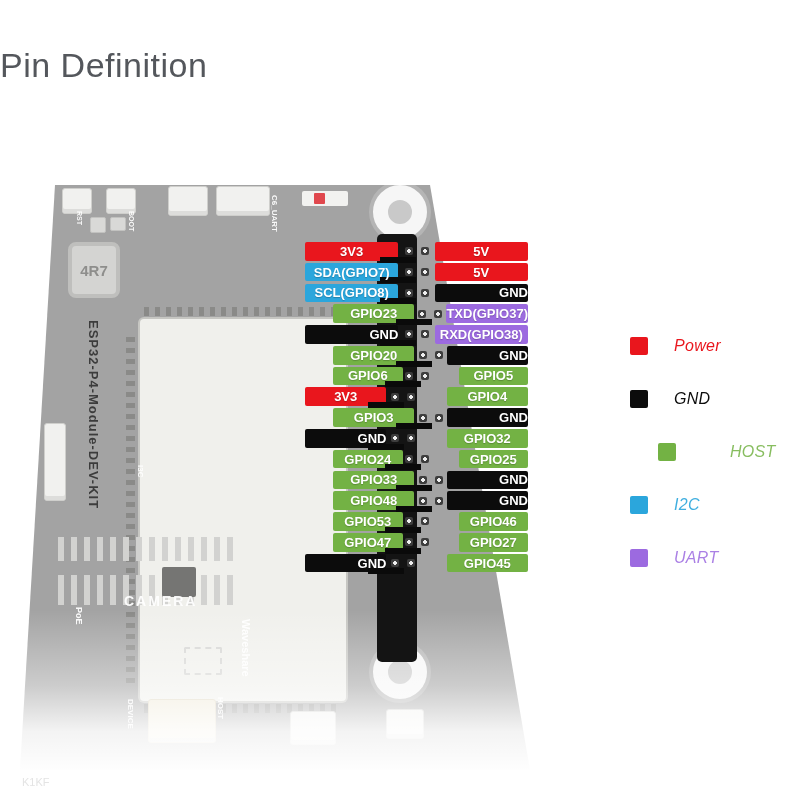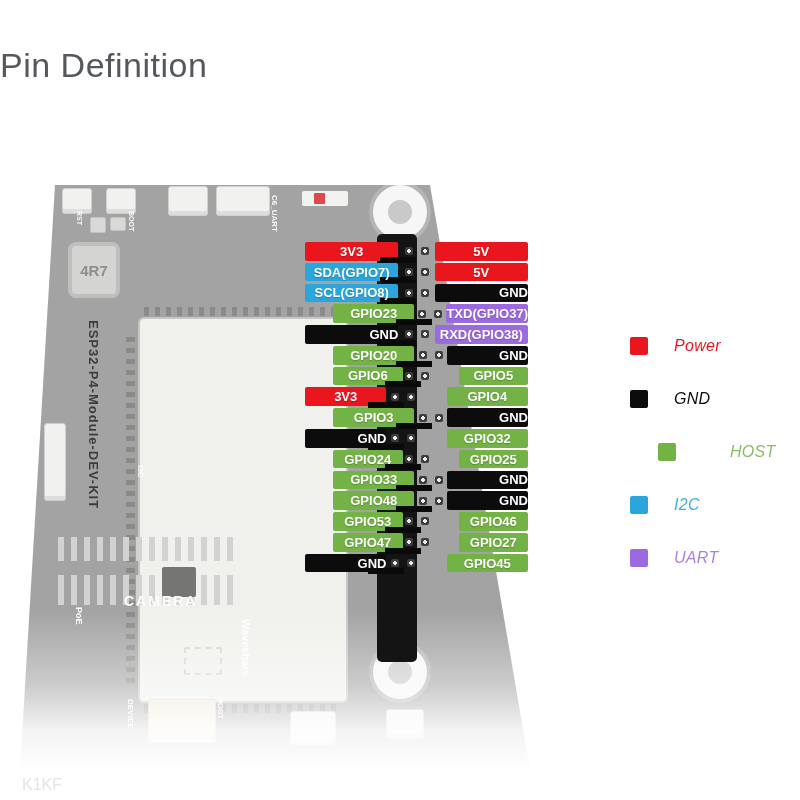--- a/index.html
+++ b/index.html
@@ -114,21 +114,21 @@
   .legend { position:absolute; left:630px; top:337px; display:flex; flex-direction:column; gap:35px; z-index:5;font-style:italic; }
   .legend-item { display:flex; align-items:center; gap:26px; height:18px; }
   .legend-swatch { width:18px; height:18px; border-radius:2px; flex:0 0 auto; }
   .legend-label { font-size:16px; font-weight:500; letter-spacing:.3px; line-height:1; }
   .legend-label.t-power { background:none; color:var(--c-power); }
   .legend-label.t-gnd   { background:none; color:var(--c-gnd); }
   .legend-label.t-gpio  { background:none; color:var(--c-gpio); opacity:.85; }
   .legend-label.t-i2c   { background:none; color:var(--c-i2c); opacity:.9; }
   .legend-label.t-uart  { background:none; color:var(--c-uart); opacity:.85; }
   
-  .watermark { position:absolute; left:22px; top:776px; font-size:16px; color:#e4e4e4; z-index:7; }
+  .watermark { position:absolute; left:22px; top:776px; font-size:11px; color:#e4e4e4; z-index:7; }
 </style>
 </head>
 <body>
 
 <div class="stage">
 
   <h1 class="title">Pin Definition</h1>
 
   <div class="pcb">
     <div class="comp conn-a"></div>

